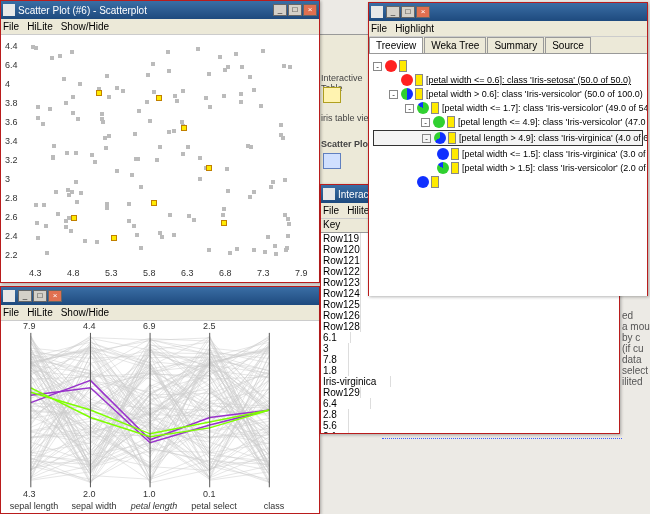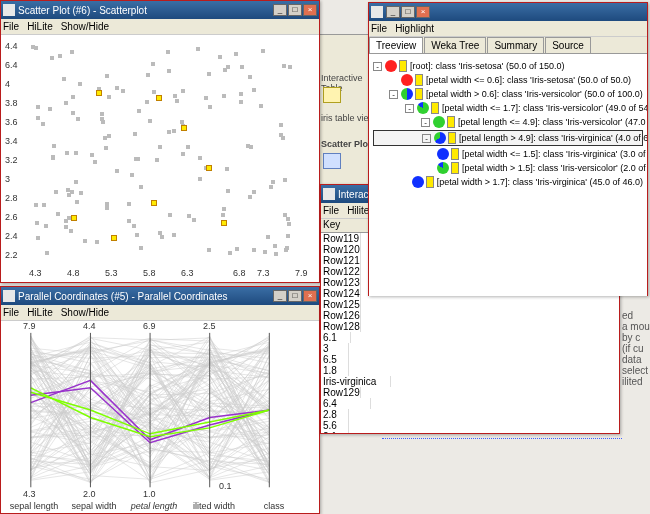--- a/index.html
+++ b/index.html
@@ -88,21 +88,21 @@
         <div class="axis-label" style="left: 4px; top: 177px;">2.6</div>
         <div class="axis-label" style="left: 4px; top: 196px;">2.4</div>
         <div class="axis-label" style="left: 4px; top: 215px;">2.2</div>
       </div>
     <div id="sc-xticks" style="position:absolute; bottom:2px; left:0; right:0;">
         <span class="axis-label" style="position: absolute; left: 28px; bottom: 2px;">4.3</span>
         <span class="axis-label" style="position: absolute; left: 66px; bottom: 2px;">4.8</span>
         <span class="axis-label" style="position: absolute; left: 104px; bottom: 2px;">5.3</span>
         <span class="axis-label" style="position: absolute; left: 142px; bottom: 2px; margin-top: 48px;">5.8</span>
         <span class="axis-label" style="position: absolute; left: 180px; bottom: 2px;">6.3</span>
-        <span class="axis-label" style="position: absolute; left: 232px; bottom: 2px;">6.8</span>
+        <span class="axis-label" style="position: absolute; left: 218px; bottom: 2px;">6.8</span>
         <span class="axis-label" style="position: absolute; left: 256px; bottom: 2px;">7.3</span>
         <span class="axis-label" style="position: absolute; left: 294px; bottom: 2px;">7.9</span>
       </div>
     <div id="sc-dots">
         <div class="dot" style="left: 30px; top: 10px;"></div>
         <div class="dot" style="left: 49.1362px; top: 20.9456px;"></div>
         <div class="dot" style="left: 280.65px; top: 28.8924px;"></div>
         <div class="dot" style="left: 171.195px; top: 93.5052px;"></div>
         <div class="dot" style="left: 284.608px; top: 198.82px;"></div>
         <div class="dot" style="left: 185.154px; top: 110.433px;"></div>
@@ -248,21 +248,20 @@
         <div class="dot hl" style="left: 155px; top: 60px;"></div>
         <div class="dot hl" style="left: 220px; top: 185px;"></div>
         <div class="dot hl" style="left: 95px; top: 55px;"></div>
       </div>
   </div>
 </div>
 
 <div class="window" style="left:0; top:286px; width:320px; height:228px;">
   <div class="titlebar">
     <span class="icon"></span>
-    <span class="title-txt">Parallel Coordinates (#5) - Parallel Coordinates</span>
     <span class="btns">
       <span class="btn">_</span>
       <span class="btn">□</span>
       <span class="btn close">×</span>
     </span>
   </div>
   <div class="menubar">
     <span>File</span>
     <span>HiLite</span>
     <span>Show/Hide</span>
@@ -400,25 +399,25 @@
         <line x1="270" y1="12" x2="270" y2="168" stroke="#555"></line>
       </svg>
     <div id="pc-labels">
         <div class="axis-label" style="left: 22px; top: 0px;">7.9</div>
         <div class="axis-label" style="left: 82px; top: 0px;">4.4</div>
         <div class="axis-label" style="left: 142px; top: 0px;">6.9</div>
         <div class="axis-label" style="left: 202px; top: 0px;">2.5</div>
         <div class="axis-label" style="left: 22px; top: 168px;">4.3</div>
         <div class="axis-label" style="left: 82px; top: 168px;">2.0</div>
         <div class="axis-label" style="left: 142px; top: 168px;">1.0</div>
-        <div class="axis-label" style="left: 202px; top: 160px; margin-left: 16px;">0.1</div>
+        <div class="axis-label" style="left: 202px; top: 168px;">0.1</div>
         <div class="axis-label" style="left: 8px; top: 180px; width: 50px; text-align: center;">sepal length</div>
         <div class="axis-label" style="left: 68px; top: 180px; width: 50px; text-align: center;">sepal width</div>
         <div class="axis-label" style="left: 128px; top: 180px; width: 50px; text-align: center; font-style: italic;">petal length</div>
-        <div class="axis-label" style="left: 188px; top: 180px; width: 50px; text-align: center;">ilited width</div>
+        <div class="axis-label" style="left: 188px; top: 180px; width: 50px; text-align: center;">petal select</div>
         <div class="axis-label" style="left: 248px; top: 180px; width: 50px; text-align: center;">class</div>
       </div>
   </div>
 </div>
 
 <div class="window" style="left:320px; top:184px; width:300px; height:250px;">
   <div class="titlebar">
     <span class="icon"></span>
     <span class="title-txt">Interactive …</span>
   </div>
@@ -461,21 +460,21 @@
       </div>
       <div class="row">
         <div class="cell blue"></div>
         <div class="cell key">Row126</div>
       </div>
       <div class="row">
         <div class="cell blue"></div>
         <div class="cell key">Row128</div>
         <div class="cell" style="width:30px">6.1</div>
         <div class="cell" style="width:28px">3</div>
-        <div class="cell" style="width:28px">6.5</div>
+        <div class="cell" style="width:28px">7.8</div>
         <div class="cell" style="width:28px">1.8</div>
         <div class="cell" style="width:70px">Iris-virginica</div>
       </div>
       <div class="row hl">
         <div class="cell blue"></div>
         <div class="cell key">Row129</div>
         <div class="cell" style="width:50px">6.4</div>
         <div class="cell" style="width:28px">2.8</div>
         <div class="cell" style="width:28px">5.6</div>
         <div class="cell" style="width:28px">2.1</div>
@@ -502,23 +501,22 @@
     <div class="tab active">Treeview</div>
     <div class="tab">Weka Tree</div>
     <div class="tab">Summary</div>
     <div class="tab">Source</div>
   </div>
   <div class="tree-area" id="tree-area">
       <div class="tree-node" style="padding-left: 0px;">
         <span class="exp">-</span>
         <span class="pie" style="background:#ff2020;"></span>
         <span class="bar"></span>
-        <span class="node-txt">[root]:  class 'Iris-setosa' (50.0 of 150.0)</span>
-      </div>
-      <div class="tree-node" style="padding-left: 16px;">
+      </div>
+      <div class="tree-node" style="padding-left: 16px; text-decoration: underline;">
         <span style="width:12px;display:inline-block;"></span>
         <span class="pie" style="background:#ff2020;"></span>
         <span class="bar"></span>
         <span class="node-txt">[petal width &lt;= 0.6]:  class 'Iris-setosa' (50.0 of 50.0)</span>
       </div>
       <div class="tree-node" style="padding-left: 16px;">
         <span class="exp">-</span>
         <span class="pie" style="background:conic-gradient(#1030ff 0 180deg,#30d030 180deg 360deg);"></span>
         <span class="bar"></span>
         <span class="node-txt">[petal width &gt; 0.6]:  class 'Iris-versicolor' (50.0 of 100.0)</span>
@@ -550,16 +548,15 @@
       <div class="tree-node" style="padding-left: 64px;">
         <span style="width:12px;display:inline-block;"></span>
         <span class="pie" style="background:conic-gradient(#30d030 0 300deg,#1030ff 300deg 360deg);"></span>
         <span class="bar"></span>
         <span class="node-txt">[petal width &gt; 1.5]:  class 'Iris-versicolor' (2.0 of 3.0)</span>
       </div>
       <div class="tree-node" style="padding-left: 32px;">
         <span style="width:12px;display:inline-block;"></span>
         <span class="pie" style="background:#1030ff;"></span>
         <span class="bar"></span>
-        <span class="node-txt">[petal width &gt; 1.7]:  class 'Iris-virginica' (45.0 of 46.0)</span>
       </div>
     </div>
 </div>
 
 </body></html>

